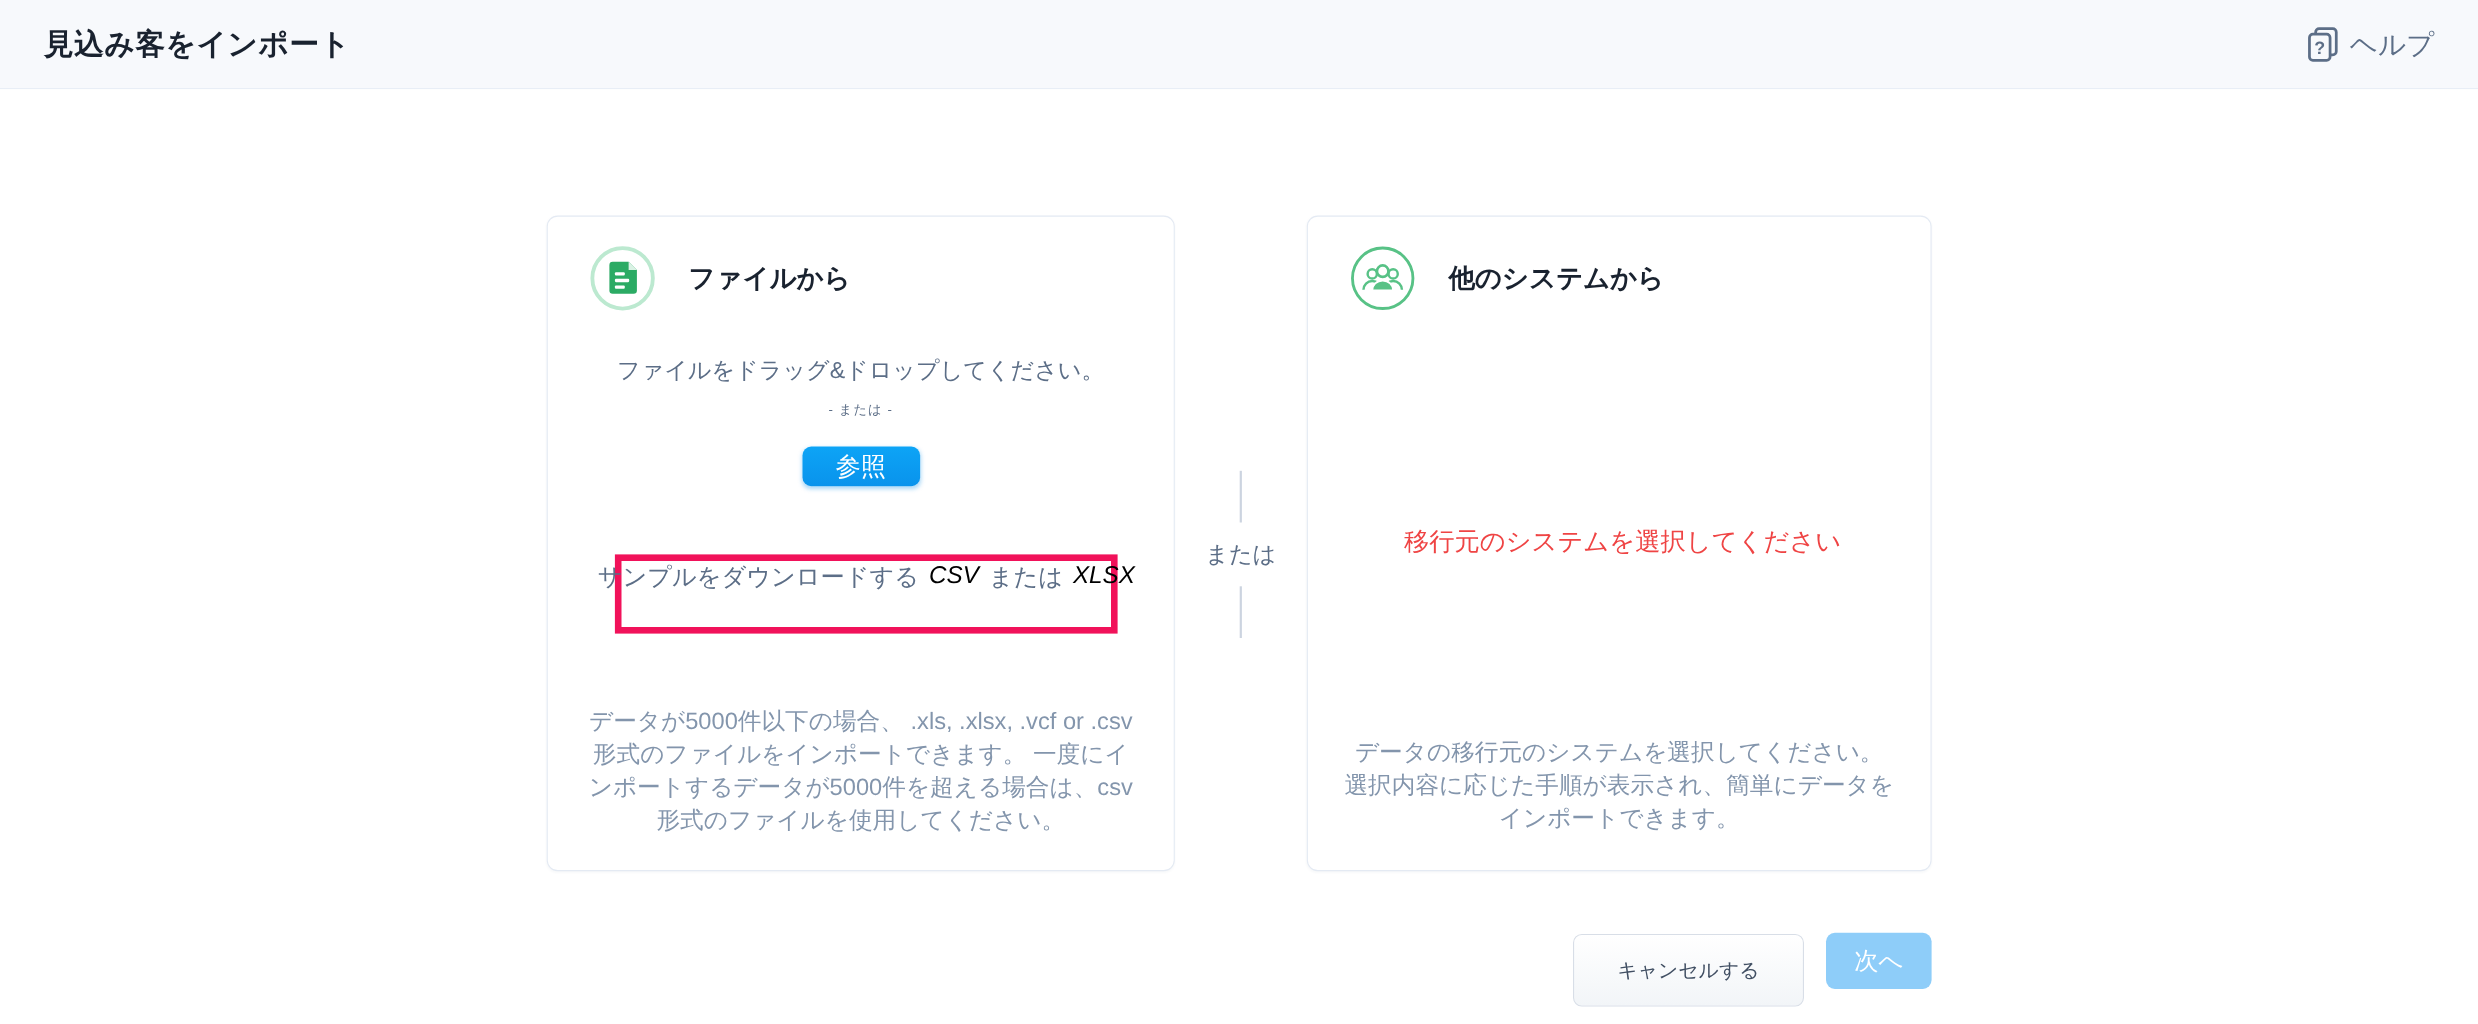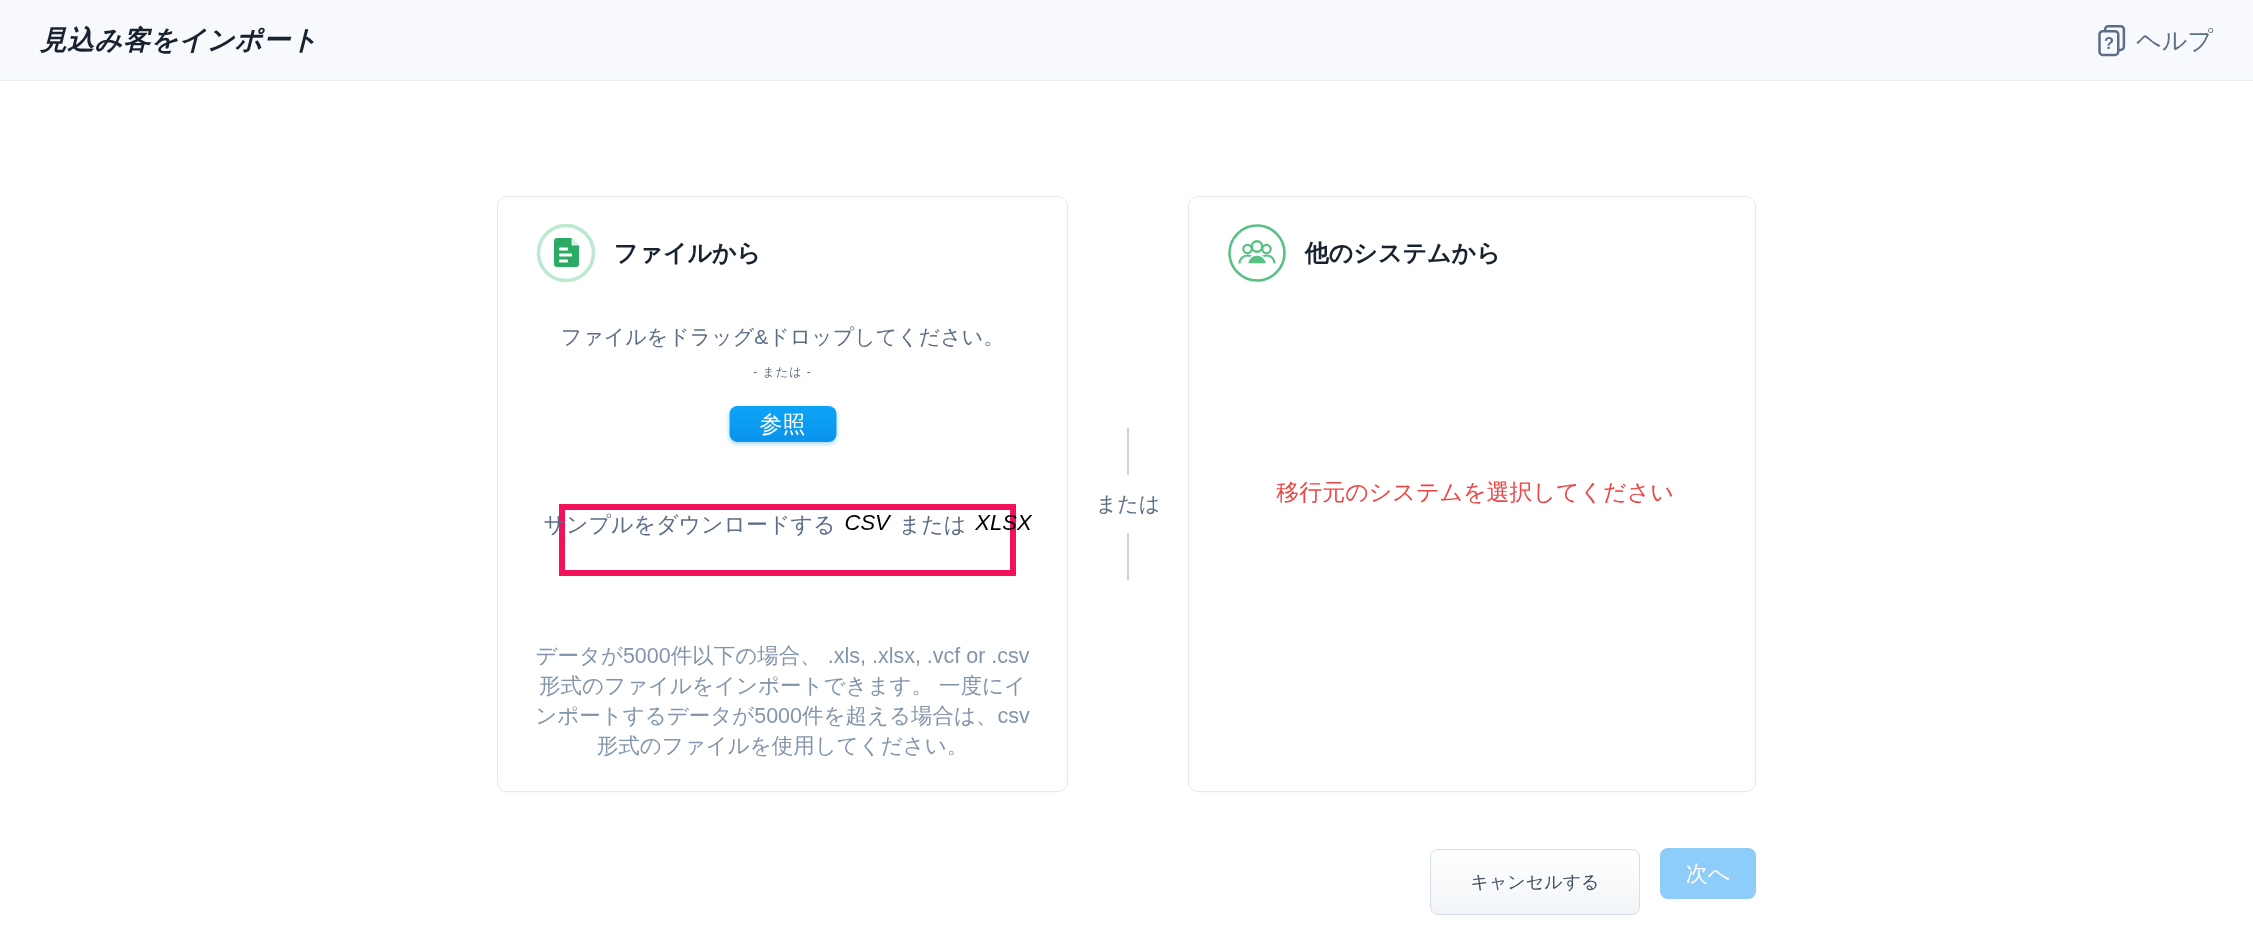--- a/index.html
+++ b/index.html
@@ -6,35 +6,35 @@
   html,body { width:2253px; height:931px; background:#ffffff;
     font-family:"Liberation Sans", sans-serif; position:relative; overflow:hidden; }
 
   
   .header {
     position:absolute; top:0; left:0; width:2253px; height:81px;
     background:#f7f9fc; border-bottom:1px solid #e8eef6;
     display:flex; align-items:center; justify-content:space-between;
     padding:0 40px;
   }
-  .page-title { font-size:27px; font-weight:bold; color:#19222f; letter-spacing:.5px;font-style:italic; }
+  .page-title { font-size:27px; font-weight:bold; color:#19222f; letter-spacing:.5px; }
   .help-link { display:flex; align-items:center; gap:9px; color:#5c6e87;
     font-size:25px; cursor:pointer; }
 
   
   .card {
     position:absolute; top:196px; height:596px; background:#fff;
     border:1px solid #e4eaf3; border-radius:10px;
     box-shadow:0 1px 2px rgba(30,50,90,.03);
   }
   .card-file   { left:497px;  width:571px; }
   .card-system { left:1188px; width:568px; }
 
   .card-head { position:absolute; top:26px; left:38px;
-    display:flex; align-items:center; gap:18px; }
+    display:flex; align-items:center; gap:30px; }
   .card-title { font-size:24px; font-weight:bold; color:#19222f; }
 
   .drag-text { position:absolute; top:126px; left:0; right:0; text-align:center;
     color:#5c6e87; font-size:21px; }
   .or-small { position:absolute; top:167px; left:0; right:0; text-align:center;
     color:#5c6e87; font-size:12px; letter-spacing:1px; }
 
   .browse-btn { position:absolute; top:209px; left:50%; transform:translateX(-50%);
     width:107px; height:36px; border:none; border-radius:8px;
     background:linear-gradient(180deg,#0da4f6 0%,#0993ec 100%);
@@ -142,16 +142,17 @@
         <path d="M31.5 40.5 a8 8 0 0 1 16 0" fill="none" stroke="#58c286" stroke-width="2.2"></path>
         <circle cx="30" cy="23.5" r="5.2" fill="#ffffff" stroke="#58c286" stroke-width="2.4"></circle>
         <path d="M20.5 41 a9.5 9 0 0 1 19 0 z" fill="#58c286" stroke="#ffffff" stroke-width="1.6"></path>
       </svg>
     </span>
     <span class="card-title">他のシステムから</span>
   </div>
 
   <div class="select-link">移行元のシステムを選択してください</div>
 
+  <div class="card-desc system-desc">データの移行元のシステムを選択してください。選択内容に応じた手順が表示され、簡単にデータをインポートできます。</div>
 </div>
 
 <button class="cancel-btn">キャンセルする</button>
 <button class="next-btn">次へ</button>
 
 </body></html>

